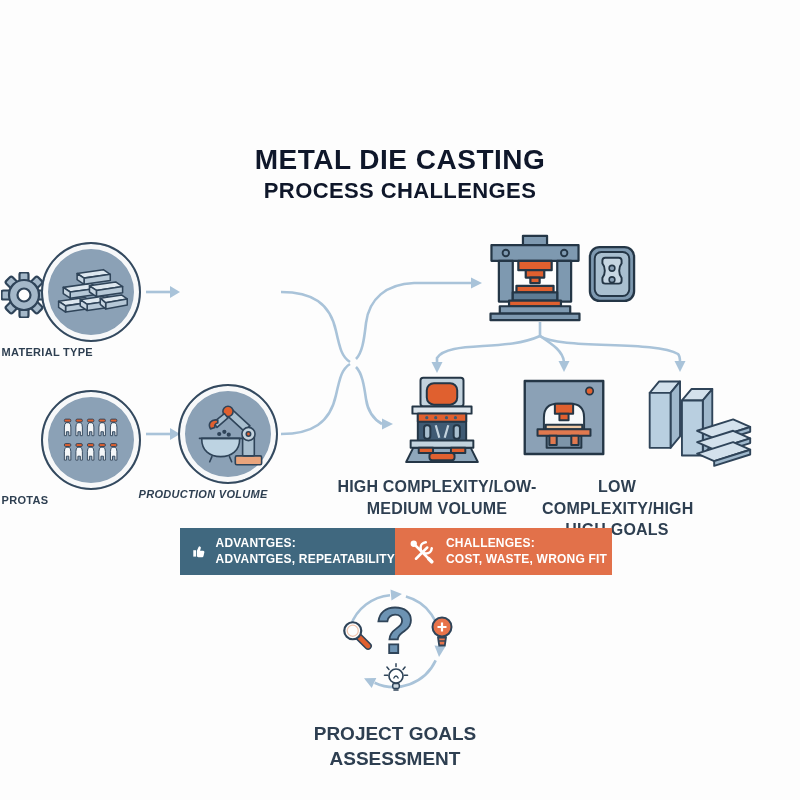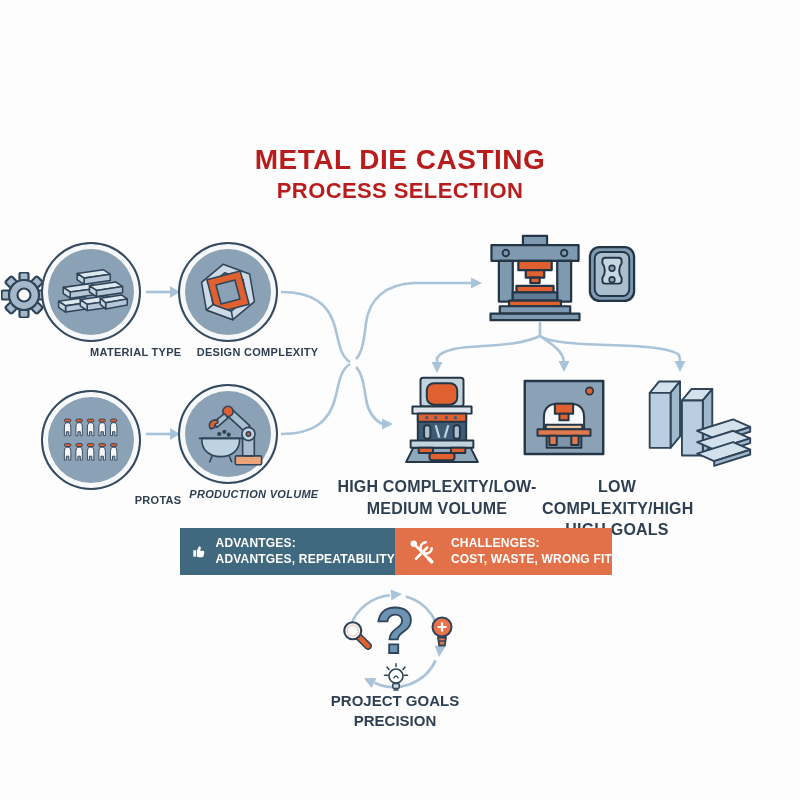--- a/index.html
+++ b/index.html
@@ -1,35 +1,35 @@
 <!DOCTYPE html>
 <html><head>
 <meta charset="utf-8">
 <style>
   html,body{margin:0;padding:0;}
   body{font-family:"Liberation Sans",sans-serif;background:#ffffff;}
   #canvas{position:relative;width:800px;height:800px;background:#fdfdfd;overflow:hidden;}
   #connectors{position:absolute;left:0;top:0;z-index:1;}
   .abs{position:absolute;z-index:2;}
-  .title-wrap{position:absolute;left:0;right:0;top:144;text-align:center;z-index:2;color:#b91c1c;top:144px;}
+  .title-wrap{position:absolute;left:0;right:0;top:144;text-align:center;z-index:2;color:#0f172a;top:144px;}
   .title-1{font-size:28px;font-weight:bold;letter-spacing:.5px;}
   .title-2{font-size:22px;font-weight:bold;letter-spacing:.4px;margin-top:2px;}
   .node{position:absolute;width:101px;z-index:2;}
   .circle{width:96px;height:96px;border-radius:50%;border:2.5px solid #34495e;background:#8ba1b6;
           box-shadow:inset 0 0 0 5px rgba(253,253,253,.95);display:flex;align-items:center;justify-content:center;}
-  .node-label{position:absolute;top:104px;left:50%;transform:translateX(-50%);width:180px;text-align:right;
+  .node-label{position:absolute;top:104px;left:50%;transform:translateX(-50%);width:180px;text-align:left;
           font-size:11px;font-weight:bold;color:#2e3f51;letter-spacing:.3px;}
   .outcome-label{position:absolute;text-align:center;font-size:16px;font-weight:bold;color:#2e3f51;
           letter-spacing:.2px;line-height:1.35;z-index:2;}
   .banner{position:absolute;left:180px;top:528px;width:432px;height:47px;display:flex;z-index:2;}
   .banner-half{display:flex;align-items:center;gap:9px;padding-left:12px;box-sizing:border-box;height:100%;}
   .banner-adv{width:215px;background:#40687f;}
-  .banner-cha{width:253px;background:#e2714a;justify-content:space-between;}
+  .banner-cha{width:253px;background:#e2714a;}
   .banner-text{color:#fff;font-size:12px;font-weight:bold;line-height:1.3;letter-spacing:.2px;white-space:nowrap;}
-  .assess-label{position:absolute;left:305px;top:691px;width:180px;text-align:center;font-size:15px;
+  .assess-label{position:absolute;left:305px;top:722px;width:180px;text-align:center;font-size:19px;
           font-weight:bold;color:#2e3f51;line-height:1.3;z-index:2;}
   svg{display:block;}
 </style>
 </head>
 <body>
 
 <div id="canvas">
 
   <svg id="connectors" width="800" height="800" viewBox="0 0 800 800">
     <g stroke="#a9c3d9" stroke-width="2.6" fill="none">
@@ -50,21 +50,21 @@
       <polygon points="471,277.5 471,288.5 482,283"></polygon>
       <polygon points="382,418.5 382,429.5 393,424"></polygon>
       <polygon points="431.5,362 442.5,362 437,373"></polygon>
       <polygon points="558.5,361 569.5,361 564,372"></polygon>
       <polygon points="674.5,361 685.5,361 680,372"></polygon>
     </g>
   </svg>
 
   <div class="title-wrap">
     <div class="title-1">METAL DIE CASTING</div>
-    <div class="title-2">PROCESS SELECTION</div>
+    <div class="title-2">PROCESS CHALLENGES</div>
   </div>
 
   <div class="abs" style="left:1px;top:272px;">
     <svg width="46" height="46" viewBox="0 0 46 46">
       <g transform="translate(23,23)" stroke="#2f4459" stroke-width="2.2" fill="#a4b8c9">
         <rect x="-4.5" y="-22.5" width="9" height="10" rx="2"></rect>
         <rect x="-4.5" y="-22.5" width="9" height="10" rx="2" transform="rotate(45)"></rect>
         <rect x="-4.5" y="-22.5" width="9" height="10" rx="2" transform="rotate(90)"></rect>
         <rect x="-4.5" y="-22.5" width="9" height="10" rx="2" transform="rotate(135)"></rect>
         <rect x="-4.5" y="-22.5" width="9" height="10" rx="2" transform="rotate(180)"></rect>
@@ -98,32 +98,20 @@
             <polygon points="60,40 67,46 67,54 60,48" fill="#c8d6e2"></polygon>
           <polygon points="30,8 64,3 73,9 39,14" fill="#dde7ef"></polygon>
             <polygon points="39,14 73,9 73,17 39,22" fill="#b6c8d7"></polygon>
             <polygon points="30,8 39,14 39,22 30,16" fill="#c8d6e2"></polygon>
         </g>
       </svg>
     </div>
     <div class="node-label">MATERIAL TYPE</div>
   </div>
 
-  <div class="node" style="left:178px;top:242px;">
-    <div class="circle">
-      <svg width="72" height="72" viewBox="0 0 92 92">
-        <path d="M39.7,10.6 12.2,33.7 18.4,69.1 52.2,81.4 79.8,58.3 73.6,22.9 Z M41.7,21.4 22.5,37.5 26.8,62.1 50.3,70.6 69.5,54.6 65.2,29.9 Z" fill="#cdd9e4" fill-rule="evenodd" stroke="#2f4459" stroke-width="2" stroke-linejoin="round"></path>
-        <g transform="rotate(-15 46 46)">
-          <path d="M24,24 H68 V68 H24 Z M33.5,33.5 H58.5 V58.5 H33.5 Z" fill="#e0602f" fill-rule="evenodd" stroke="#2f4459" stroke-width="2" stroke-linejoin="round"></path>
-        </g>
-        <polygon points="18.4,69.1 52.2,81.4 50.3,70.6 26.8,62.1" fill="#cdd9e4" stroke="#2f4459" stroke-width="2" stroke-linejoin="round"></polygon>
-      </svg>
-    </div>
-    <div class="node-label">DESIGN COMPLEXITY</div>
-  </div>
 
   <div class="node" style="left:41px;top:390px;">
     <div class="circle">
       <svg width="72" height="54" viewBox="0 0 100 74">
         <defs>
           <g id="fig">
             <path d="M2,23 V11 Q2,6.5 4.5,5 h4 Q11,6.5 11,11 V23 H8.2 V17.5 H4.8 V23 Z" fill="#f4f6f8" stroke="#2f4459" stroke-width="1.3"></path>
             <rect x="2" y="0" width="9" height="4" rx="1.8" fill="#e0602f" stroke="#2f4459" stroke-width="1.3"></rect>
           </g>
         </defs>
@@ -339,16 +327,16 @@
       </g>
       <circle cx="18" cy="17" r="8.5" fill="#ffffff" stroke="#2f4459" stroke-width="2"></circle>
       <path d="M15,20 q3,-6 6,0" fill="none" stroke="#2f4459" stroke-width="1.6"></path>
       <rect x="14" y="26" width="8" height="6" rx="2" fill="#cdd8e0" stroke="#2f4459" stroke-width="1.8"></rect>
       <line x1="15.5" y1="34" x2="20.5" y2="34" stroke="#2f4459" stroke-width="1.8" stroke-linecap="round"></line>
     </svg>
   </div>
 
   <div class="assess-label">
     <div>PROJECT GOALS</div>
-    <div>PRECISION</div>
+    <div>ASSESSMENT</div>
   </div>
 
 </div>
 
 </body></html>

